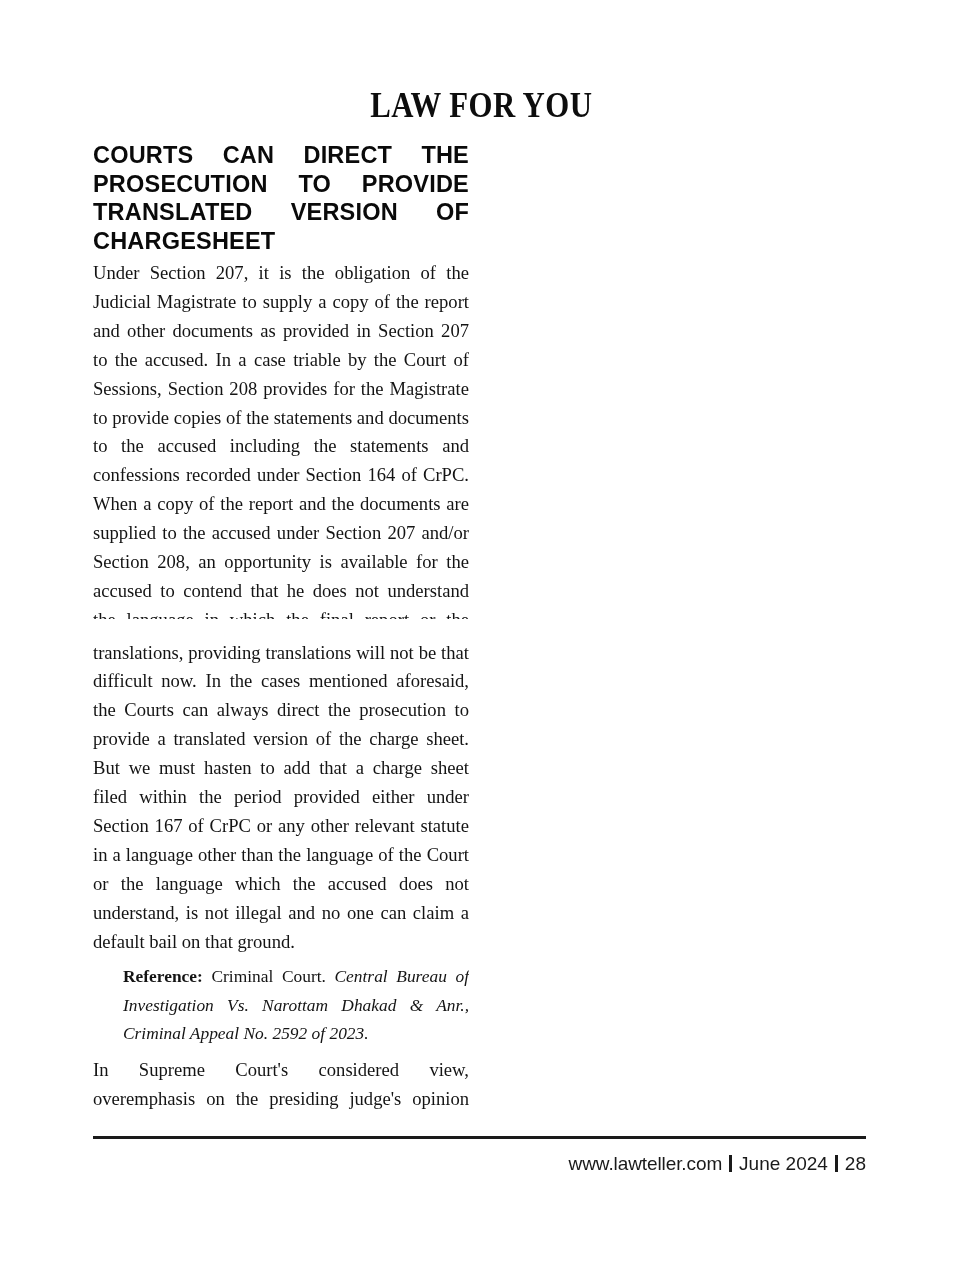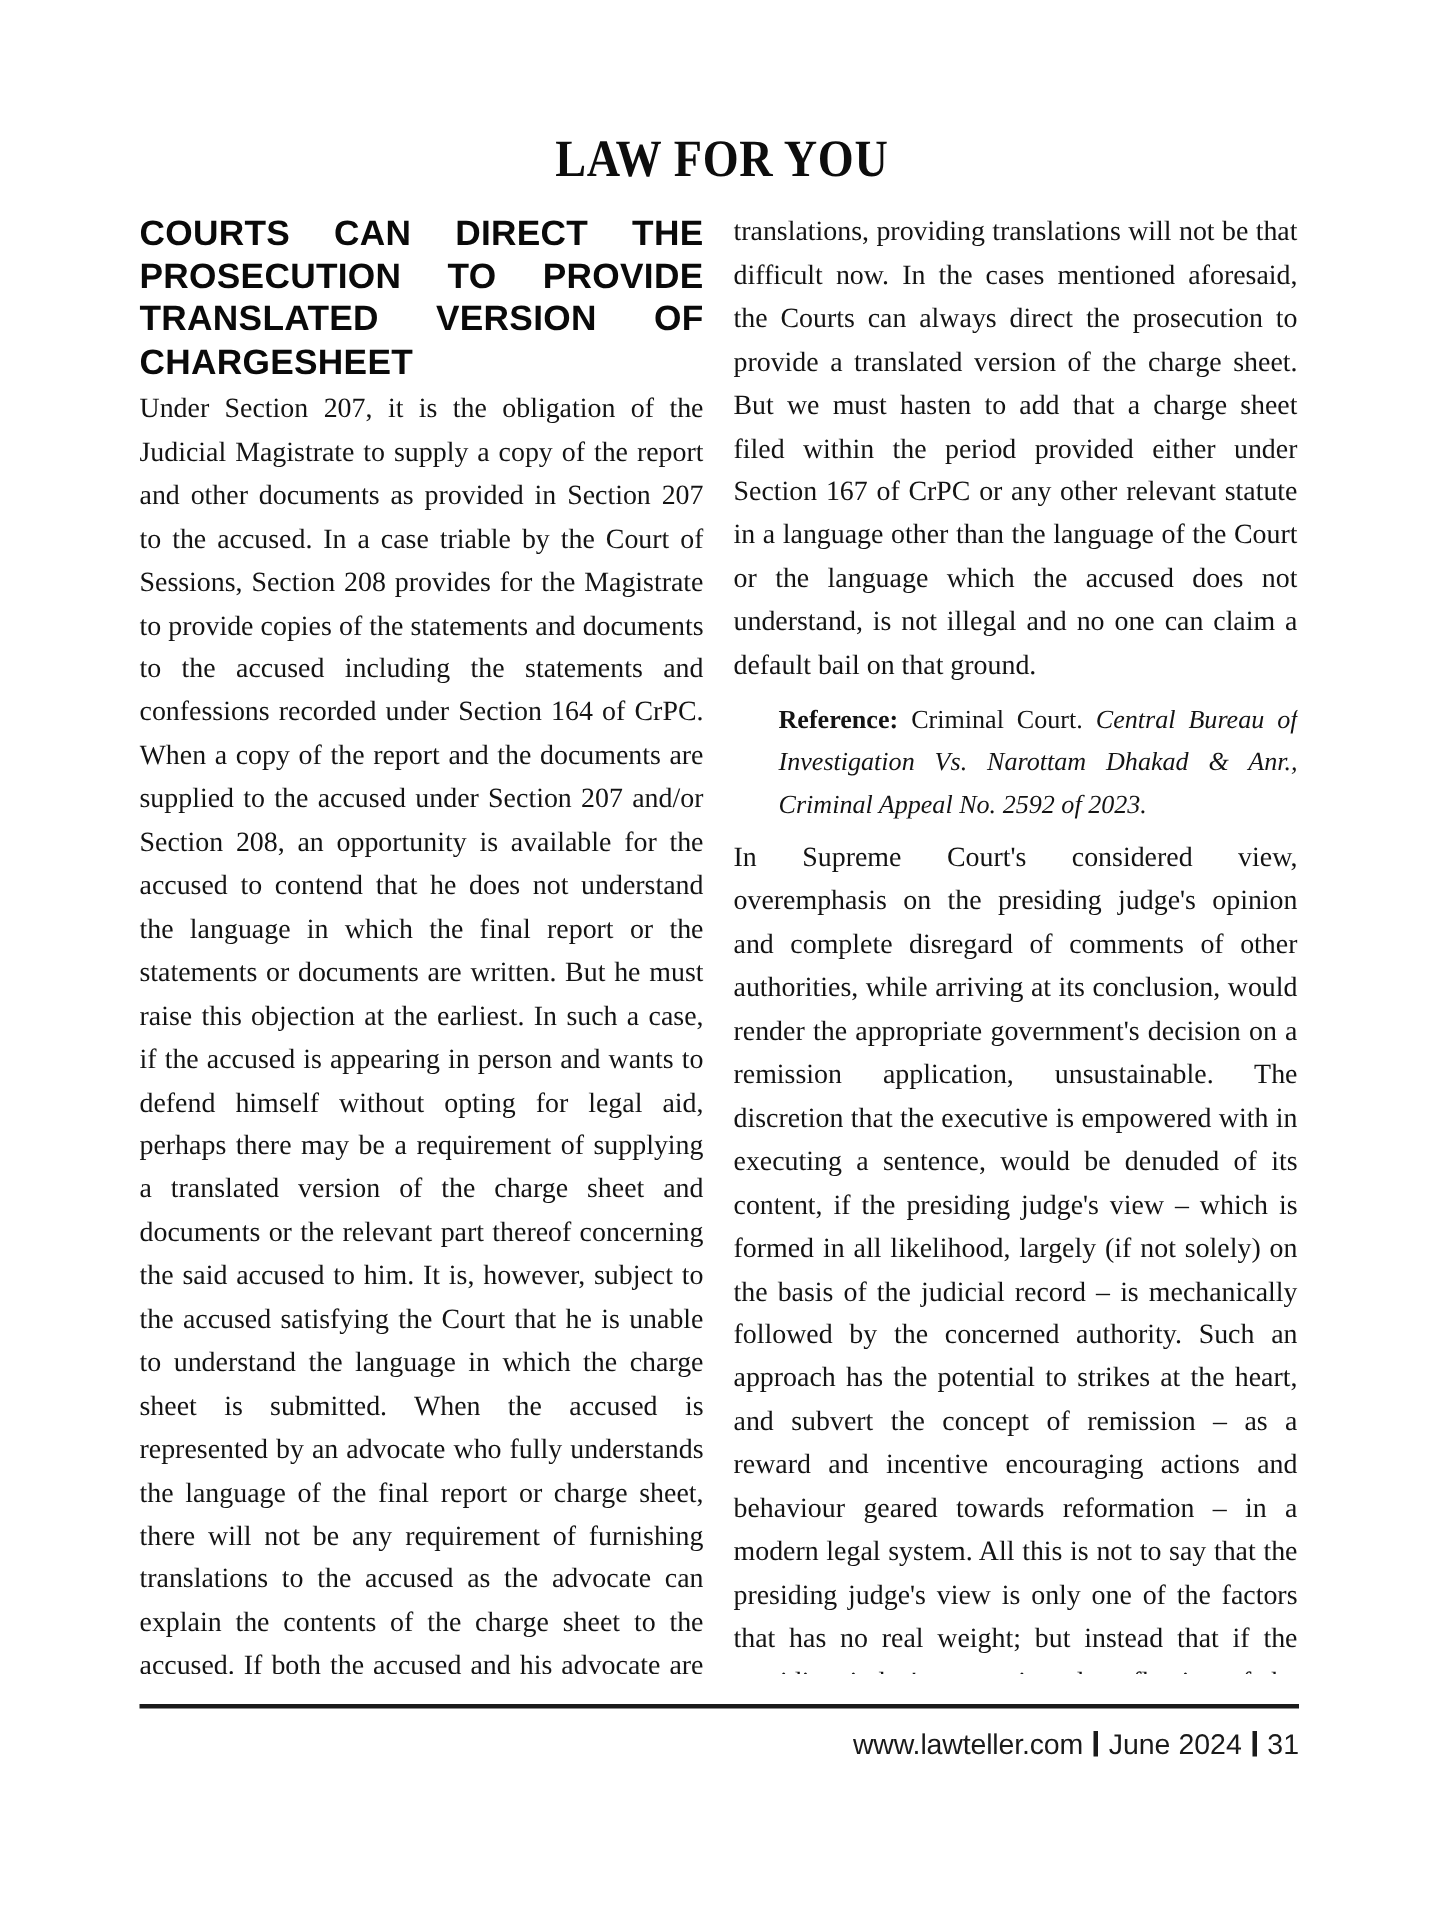--- a/index.html
+++ b/index.html
@@ -47,20 +47,21 @@
   
   .columns {
     position: absolute;
     left: 93px;
     top: 141px;
     width: 773px;
     height: 975px;
     display: flex;
     gap: 20px;
     align-items: flex-start;
+    flex-direction: column;
   }
   .col {
     width: 376px;
     height: 975px;
     overflow: hidden;
   }
 
   
   .sec-head {
     font-family: "Liberation Sans", "DejaVu Sans", sans-serif;
@@ -166,16 +167,16 @@
       </div>
 
       <p class="body">In Supreme Court's considered view, overemphasis on the presiding judge's opinion and complete disregard of comments of other authorities, while arriving at its conclusion, would render the appropriate government's decision on a remission application, unsustainable. The discretion that the executive is empowered with in executing a sentence, would be denuded of its content, if the presiding judge's view – which is formed in all likelihood, largely (if not solely) on the basis of the judicial record – is mechanically followed by the concerned authority. Such an approach has the potential to strikes at the heart, and subvert the concept of remission – as a reward and incentive encouraging actions and behaviour geared towards reformation – in a modern legal system. All this is not to say that the presiding judge's view is only one of the factors that has no real weight; but instead that if the presiding judge's report is only reflective of the facts and circumstances that led to the conclusion of the convict's guilt, and is merely a reiteration of those circumstances available to the judge at the time of sentencing (some 14 or more years earlier, as the case may be), then the appropriate government should attach weight to this finding, accordingly. Such a</p>
     </div>
 
   </div>
 
   <div class="footer-rule"></div>
 
   <div class="footer">
-    <span class="site">www.lawteller.com</span><span class="sep"></span><span>June 2024</span><span class="sep"></span><span>31</span>
+    <span class="site">www.lawteller.com</span><span class="sep"></span><span>June 2024</span><span class="sep"></span><span>28</span>
   </div>
 
 </div>
 
 </body></html>

